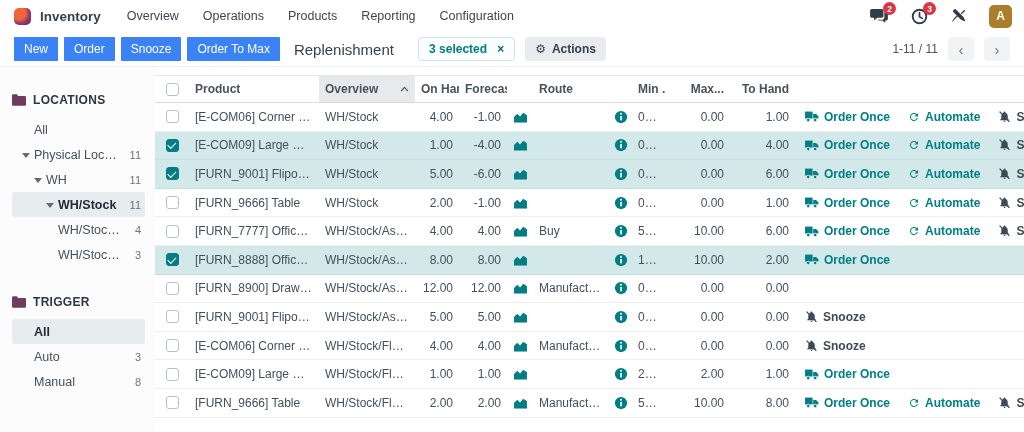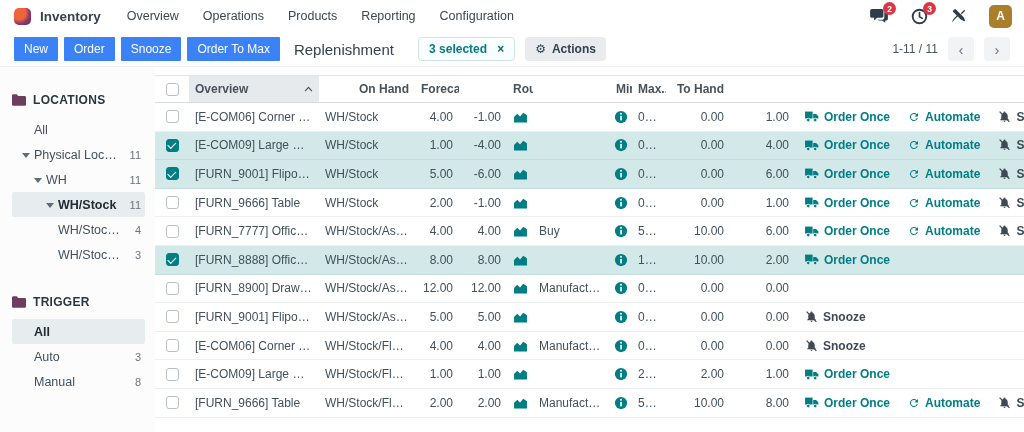--- a/index.html
+++ b/index.html
@@ -220,20 +220,21 @@
   </div>
         </div>
     </div>
   </aside>
 
   <div class="content">
     <div class="grid-row thead">
       <div class="c-check">
           <span class="checkbox"></span>
         </div>
+      <div class="th">Product</div>
       <div class="th th-location">
         <span>Overview</span>
         <svg class="sort-chev" width="9" height="6" viewBox="0 0 10 7">
             <path d="M1 6l4-4.5L9 6" fill="none" stroke="#4a545d" stroke-width="1.4"></path>
           </svg>
       </div>
       <div class="th num">On Hand</div>
       <div class="th num">Forecast</div>
       <div class="th"></div>
       <div class="th">Route</div>

